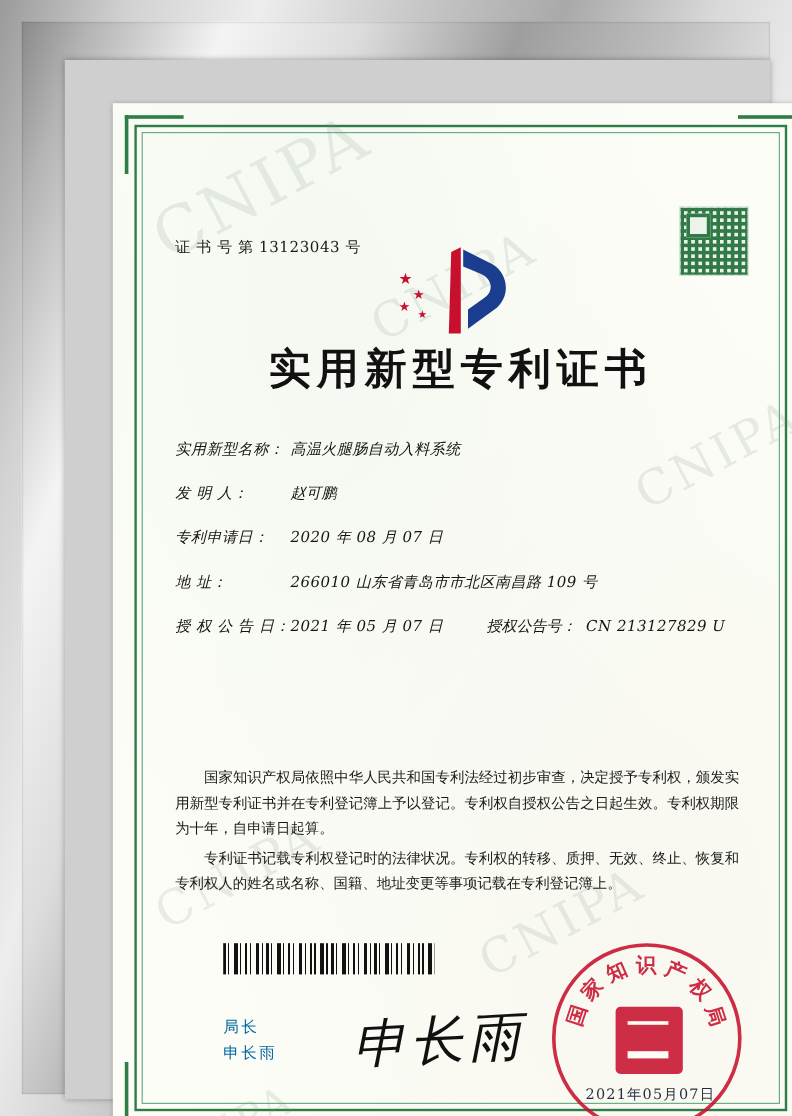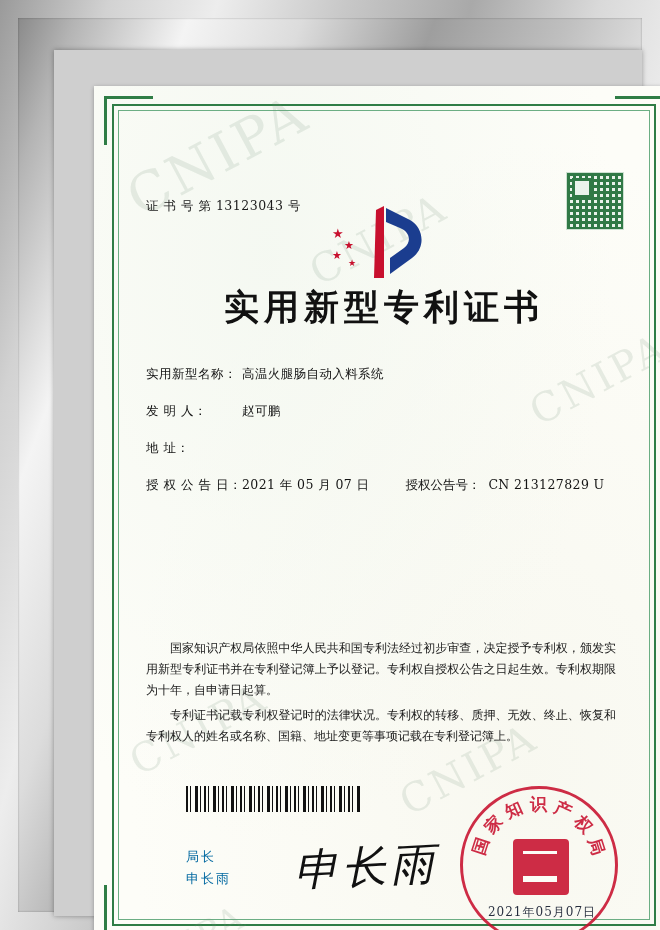--- a/index.html
+++ b/index.html
@@ -154,20 +154,21 @@
     font-family: "DejaVu Sans","Liberation Sans",sans-serif;
   }
 
   
   .fields {
     position: absolute;
     left: 52px; top: 280px;
     width: 480px;
     font-size: 12.5px;
     color: #141414;
+    font-style: italic;
   }
   .row {
     display: flex;
     align-items: baseline;
     margin-bottom: 20px;
   }
   .row .lbl {
     width: 96px;
     flex: none;
     letter-spacing: .5px;
@@ -318,21 +319,26 @@
         <div class="fields">
           <div class="row">
             <span class="lbl">实用新型名称：</span>
             <span class="val">高温火腿肠自动入料系统</span>
           </div>
           <div class="row">
             <span class="lbl">发 明 人：</span>
             <span class="val">赵可鹏</span>
           </div>
           <div class="row">
+            <span class="lbl">专利申请日：</span>
+            <span class="val">2020 年 08 月 07 日</span>
+          </div>
+          <div class="row">
             <span class="lbl">地 址：</span>
+            <span class="val">266010  山东省青岛市市北区南昌路 109 号</span>
           </div>
           <div class="row">
             <span class="lbl">授 权 公 告 日：</span>
             <span class="val">2021 年 05 月 07 日</span>
             <span class="lbl2">授权公告号：</span>
             <span class="val">CN 213127829 U</span>
           </div>
         </div>
 
         <div class="paras">

